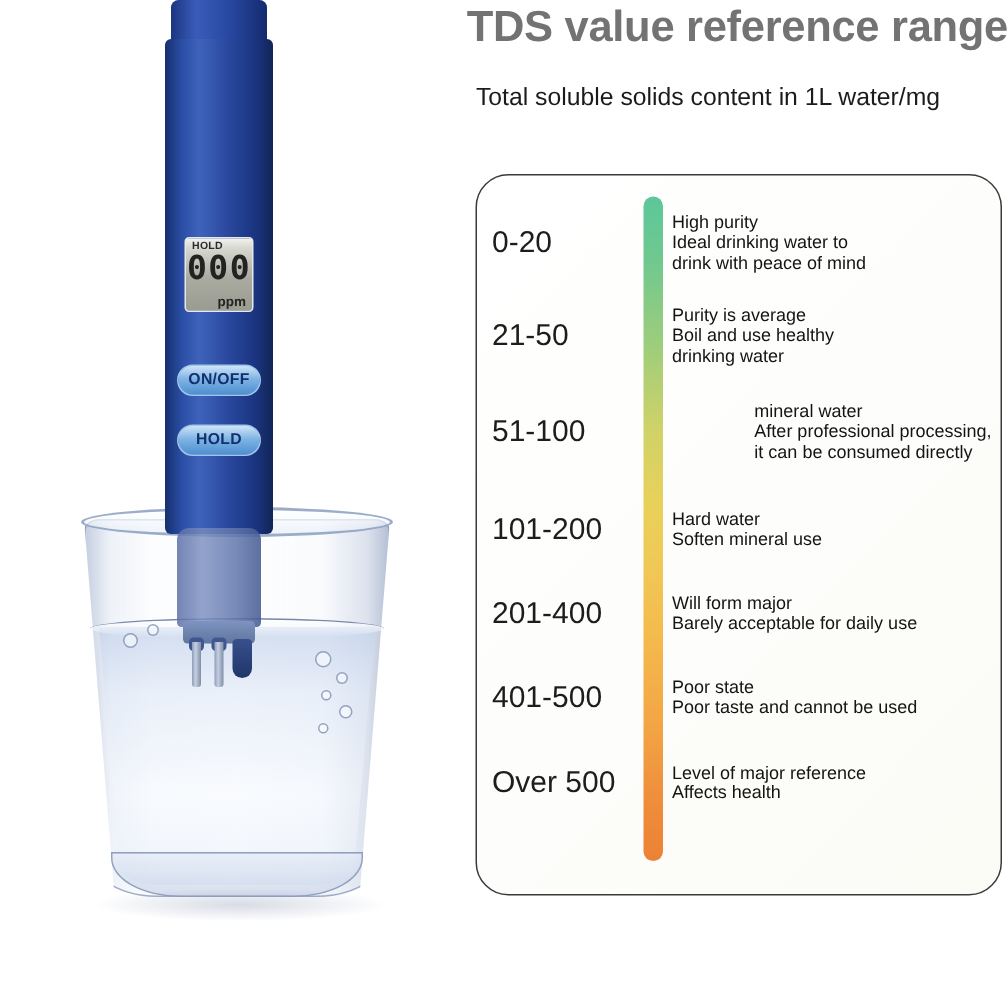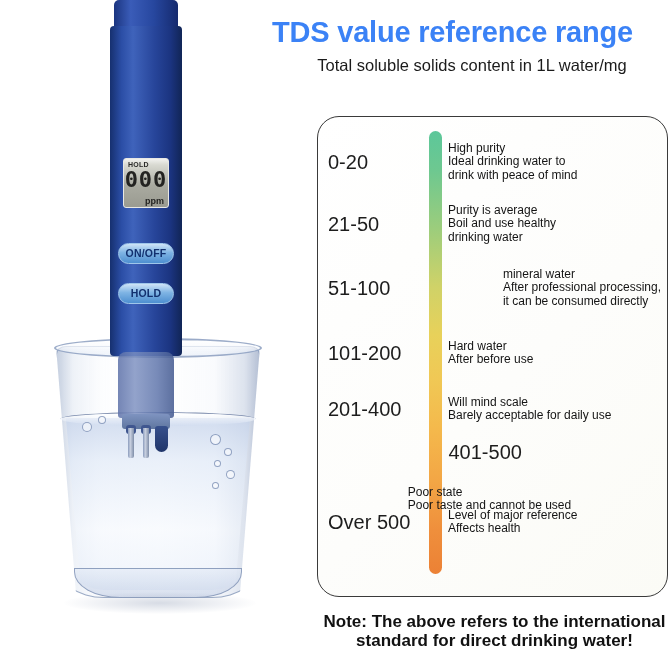--- a/index.html
+++ b/index.html
@@ -15,26 +15,26 @@
     width: 672px;
     height: 659px;
     background: #ffffff;
     overflow: hidden;
   }
 
   
   .title {
     position: absolute;
     left: 272px;
-    top: 16px;
+    top: 2px;
     width: 400px;
-    text-align: left;
+    text-align: right;
     font-size: 29px;
     font-weight: bold;
-    color: #3b82f6;
+    color: #737373;
     letter-spacing: -0.2px;
     white-space: nowrap;
   }
   .subtitle {
     position: absolute;
     left: 272px;
     top: 56px;
     width: 400px;
     text-align: center;
     font-size: 16.5px;
@@ -435,48 +435,44 @@
             <span>mineral water</span>
             <span>After professional processing,</span>
             <span>it can be consumed directly</span>
           </div>
         </div>
         <div class="row" style="top: 212px; height: 48px;">
           <div class="row-range">101-200</div>
           <div class="row-spacer"></div>
           <div class="row-desc">
             <span>Hard water</span>
-            <span>After before use</span>
+            <span>Soften mineral use</span>
           </div>
         </div>
         <div class="row" style="top: 268px; height: 48px;">
           <div class="row-range">201-400</div>
           <div class="row-spacer"></div>
           <div class="row-desc">
-            <span>Will mind scale</span>
+            <span>Will form major</span>
             <span>Barely acceptable for daily use</span>
           </div>
         </div>
-        <div class="row" style="top: 324px; height: 48px; flex-direction: column;">
+        <div class="row" style="top: 324px; height: 48px;">
           <div class="row-range">401-500</div>
           <div class="row-spacer"></div>
           <div class="row-desc">
             <span>Poor state</span>
             <span>Poor taste and cannot be used</span>
           </div>
         </div>
         <div class="row" style="top: 382px; height: 46px;">
           <div class="row-range">Over 500</div>
           <div class="row-spacer"></div>
           <div class="row-desc">
             <span>Level of major reference</span>
             <span>Affects health</span>
           </div>
         </div>
       </div>
   </div>
 
-  <div class="note">
-    <span>Note: The above refers to the international</span>
-    <span>standard for direct drinking water!</span>
-  </div>
 
 </div>
 
 </body></html>

